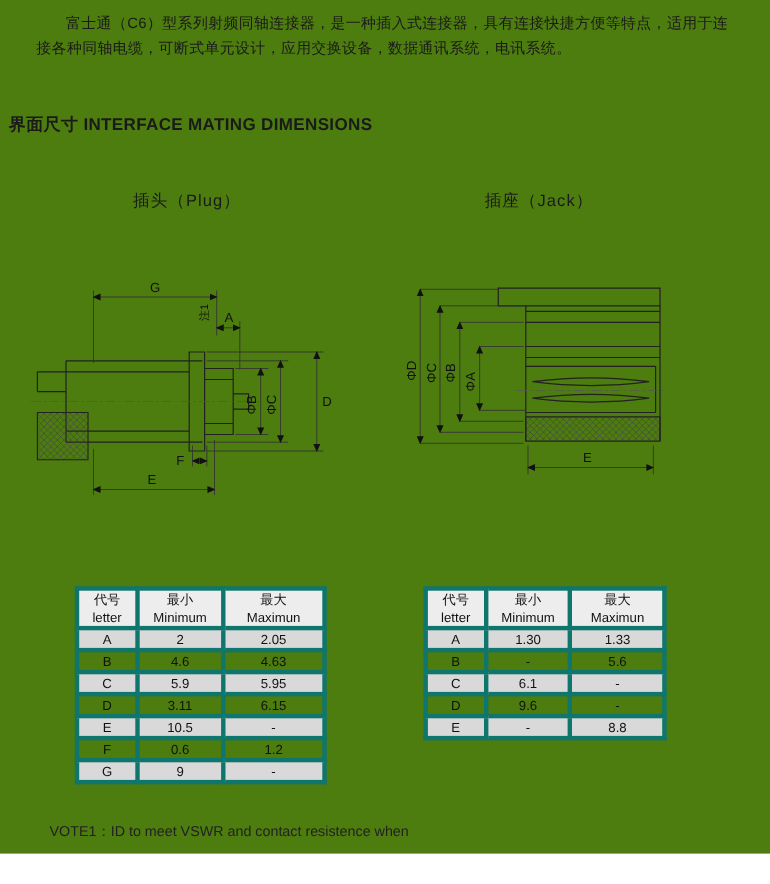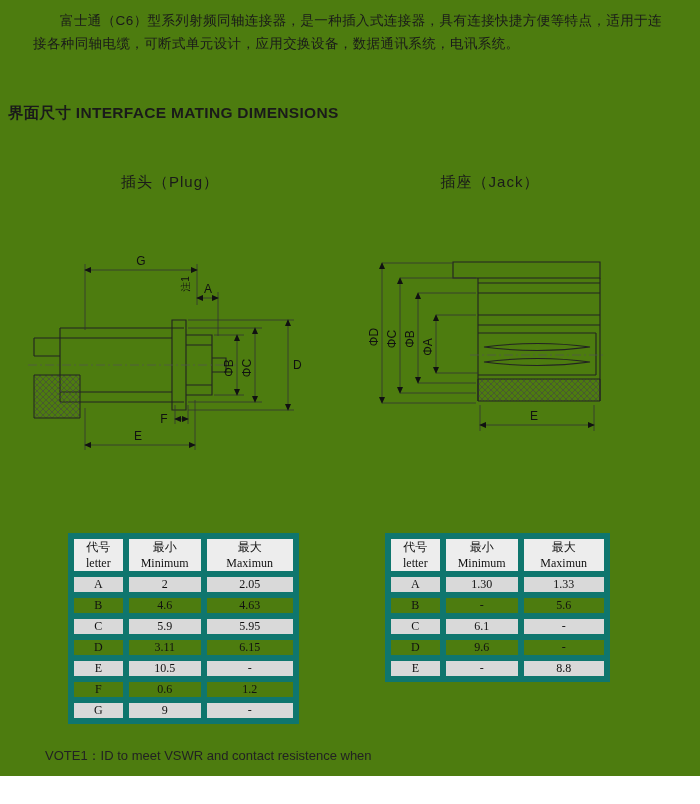--- a/index.html
+++ b/index.html
@@ -27,21 +27,21 @@
   svg.drawing .bl { stroke:#222; stroke-width:1.1; fill:none; }
   svg.drawing .dl { stroke:#333; stroke-width:0.8; fill:none; }
   svg.drawing .cl { stroke:#555; stroke-width:0.7; fill:none; stroke-dasharray:9 3 2 3; }
   svg.drawing text { font-size:12px; fill:#111; font-family:"Liberation Sans","DejaVu Sans",sans-serif; }
   svg.drawing text.small { font-size:10px; }
 
   table.dim-table {
     position:absolute; border-collapse:collapse; text-align:center;
     font-size:12px; color:#111;
   }
-  .dim-table th, .dim-table td { border:6px solid #0f766e; padding:0 12px;font-family:Liberation Serif, serif; }
+  .dim-table th, .dim-table td { border:4px solid #0f766e; padding:0 12px; }
   .dim-table th { font-weight:normal; height:36px; line-height:1.35; background:#ededed; }
   .dim-table td { height:20px; }
   .dim-table tr.shaded td { background:#d9d9d9; }
   .dim-table.plug-table { left:68px;  top:533px; }
   .dim-table.jack-table { left:385px; top:533px; }
   .plug-table th:nth-child(1), .plug-table td:nth-child(1) { width:52px; }
   .plug-table th:nth-child(2), .plug-table td:nth-child(2) { width:78px; }
   .plug-table th:nth-child(3), .plug-table td:nth-child(3) { width:92px; }
   .jack-table th:nth-child(1), .jack-table td:nth-child(1) { width:50px; }
   .jack-table th:nth-child(2), .jack-table td:nth-child(2) { width:76px; }

